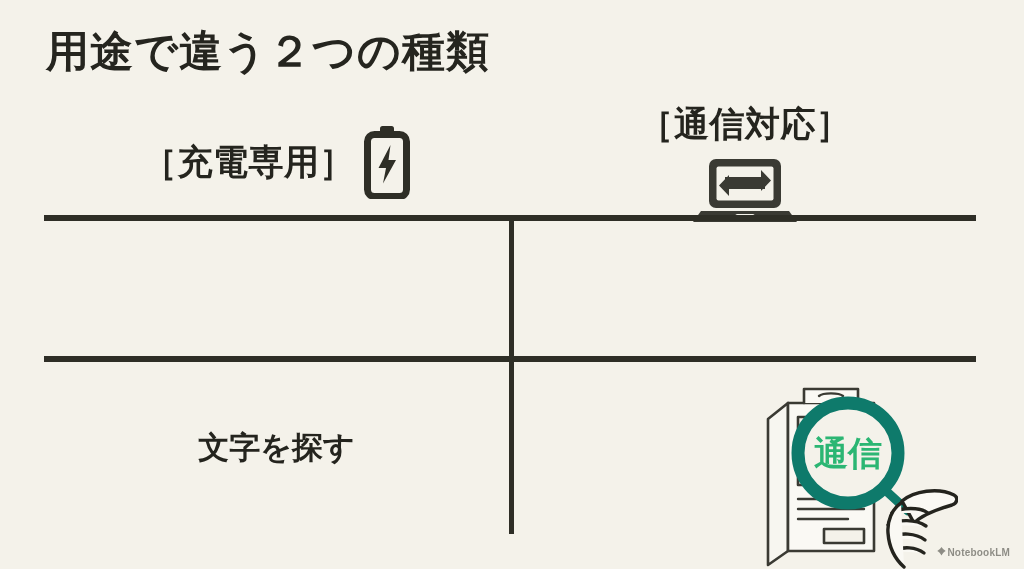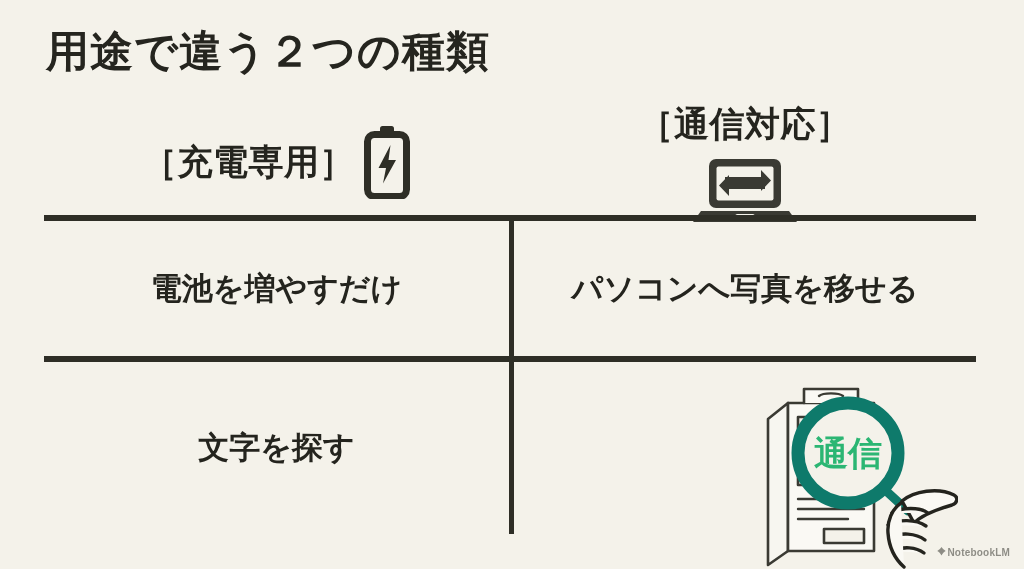--- a/index.html
+++ b/index.html
@@ -168,26 +168,20 @@
         <path d="M10 55 L98 55 L106 66 L2 66 Z" fill="#3a3a33"></path>
         <rect x="44" y="58" width="20" height="5" rx="2.5" fill="#f4f2ea"></rect>
       </svg>
     </span>
   </div>
 
   <div class="h-rule" id="rule-top"></div>
   <div class="h-rule" id="rule-middle"></div>
   <div id="v-rule"></div>
 
-  <div class="cell" id="cell-r1c1">
-    <span class="cell-text">電池を増やすだけ</span>
-  </div>
-  <div class="cell" id="cell-r1c2">
-    <span class="cell-text">パソコンへ写真を移せる</span>
-  </div>
 
   <div class="cell" id="cell-r2c1">
     <span class="cell-text">文字を探す</span>
   </div>
 
 
   <div id="illustration">
     <svg width="196" height="190" viewBox="0 0 196 190" aria-hidden="true">
       <g fill="none" stroke="#3a3a33" stroke-width="2.6" stroke-linejoin="round" stroke-linecap="round">
 

